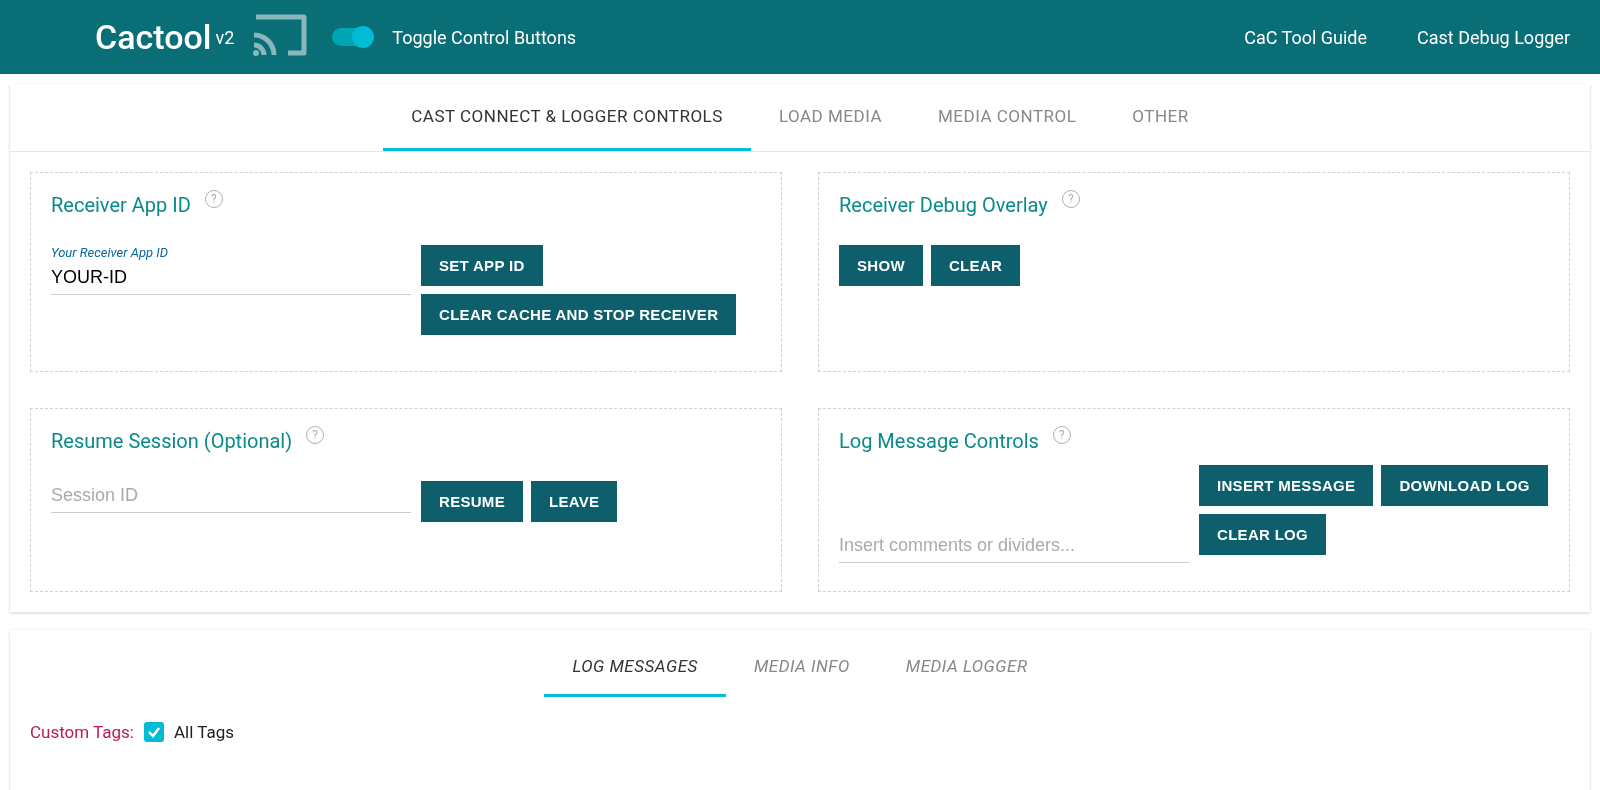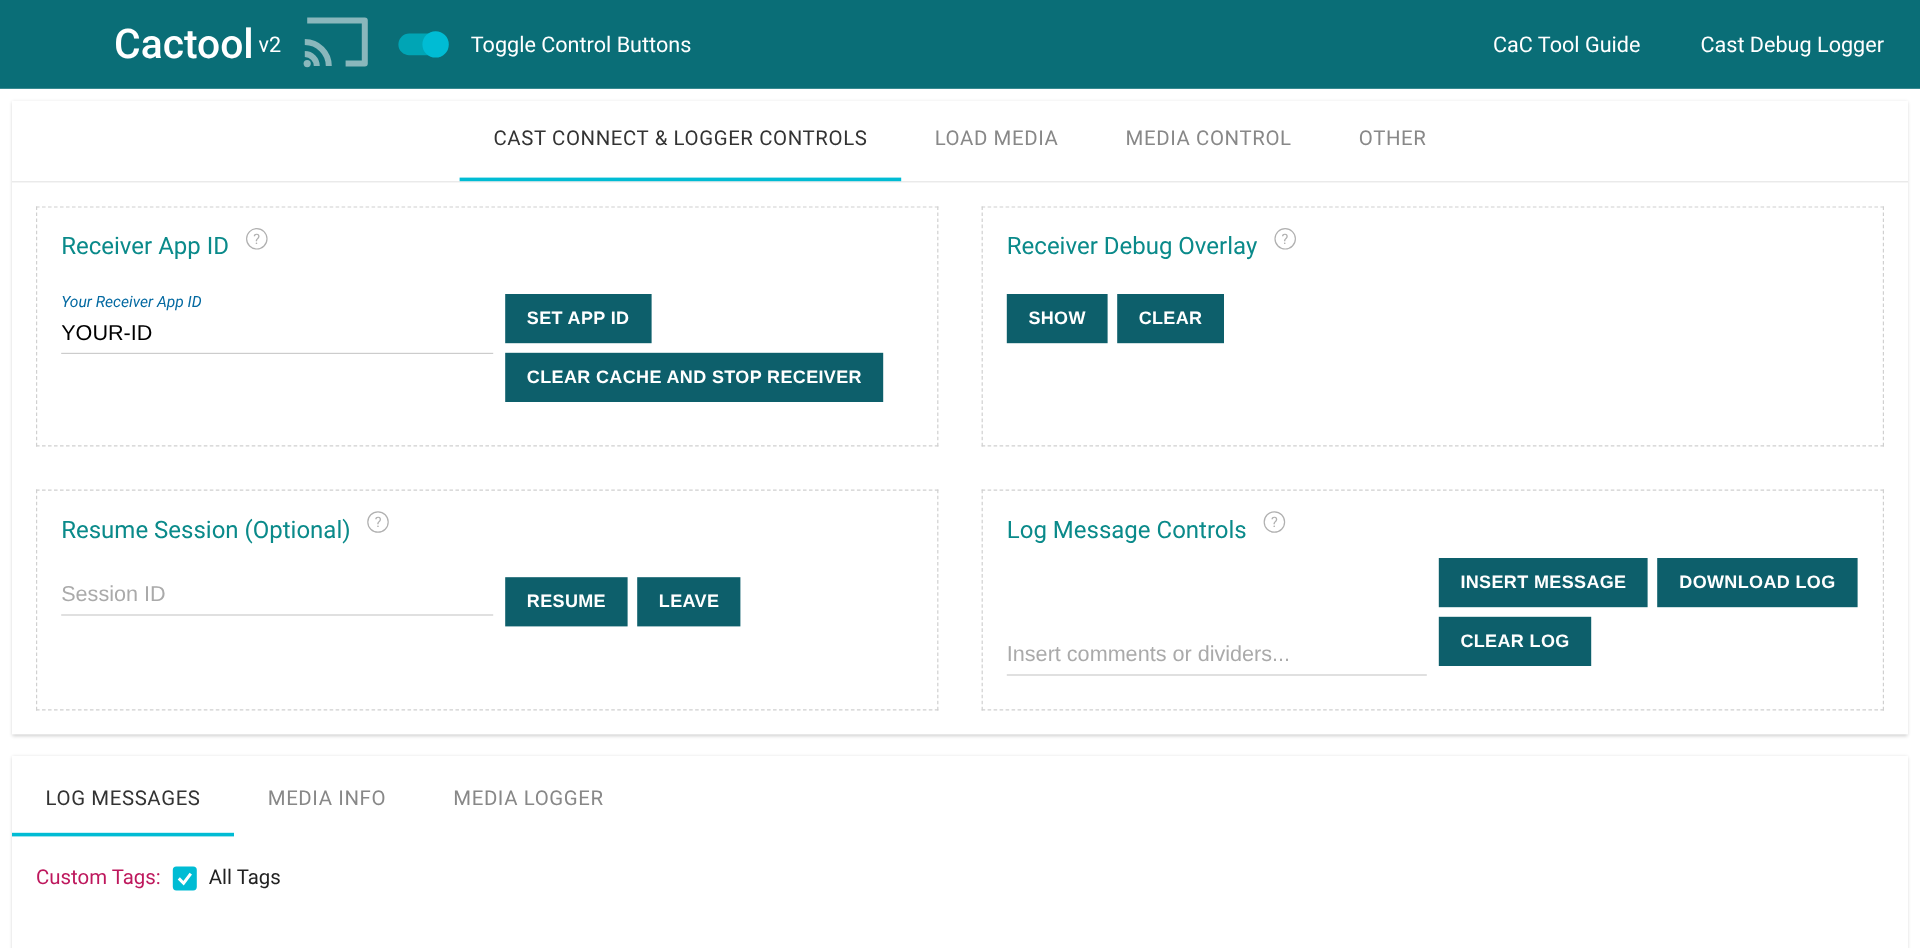--- a/index.html
+++ b/index.html
@@ -36,21 +36,21 @@
     .text-input::placeholder { color: #aaa; }
     
     .btn-col { margin-left: 10px; }
     .btn-row { display: flex; flex-wrap: wrap; gap: 8px; align-items: flex-start; }
     .btn { background: #0d5f6b; color: #fff; border: none; padding: 12px 18px; font-size: 15px; font-weight: 600; letter-spacing: 0.3px; cursor: pointer; white-space: nowrap; margin-bottom: 8px; }
     
     .card-body-simple { margin-top: 28px; }
     .card-body-with-btns { display: flex; align-items: flex-end; margin-top: 12px; }
     
     .log-panel { background: #fff; margin-top: 18px; box-shadow: 0 1px 3px rgba(0,0,0,0.2); padding-bottom: 90px; }
-    .log-tabs { display: flex; justify-content: flex-start; border-bottom: 1px solid transparent; padding-top: 8px; }
+    .log-tabs { display: flex; justify-content: center; border-bottom: 1px solid transparent; padding-top: 8px; font-style: italic; }
     .log-tab { padding: 18px 28px; font-size: 17px; color: #888; letter-spacing: 0.5px; cursor: pointer; border-bottom: 3px solid transparent; }
     .log-tab.active { color: #333; border-bottom-color: #00bcd4; }
     
     .tags-row { display: flex; align-items: center; padding: 24px 20px 0 20px; }
     .tags-label { font-size: 17px; color: #be185d; }
     .checkbox { width: 20px; height: 20px; background: #00bcd4; border-radius: 3px; margin: 0 10px; display: flex; align-items: center; justify-content: center; cursor: pointer; }
     .checkbox svg { width: 14px; height: 14px; }
     .checkbox-label { font-size: 17px; color: #222; }
   </style>
 </head>

